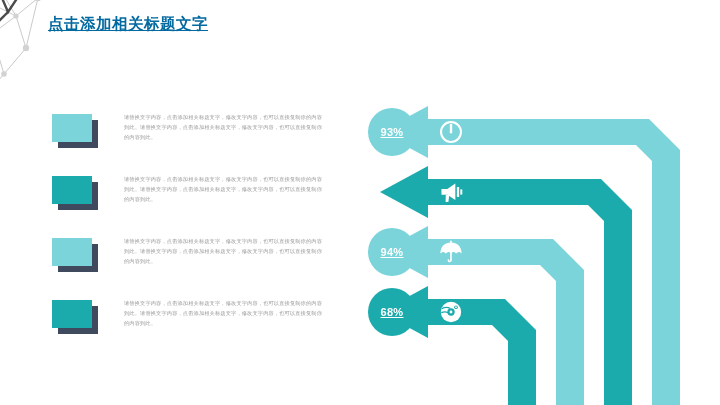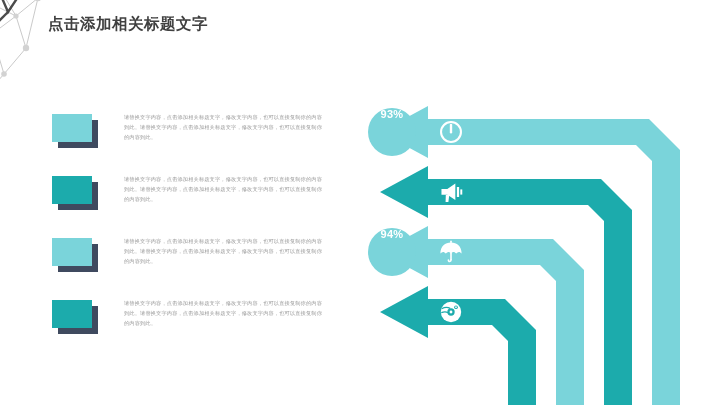--- a/index.html
+++ b/index.html
@@ -34,23 +34,24 @@
     pointer-events: none;
   }
 
   
   .title {
     position: absolute;
     left: 48px;
     top: 14px;
     font-size: 15.5px;
     font-weight: bold;
-    color: #404040;
+    color: #0369a1;
     letter-spacing: 0.5px;
     white-space: nowrap;
+    text-decoration: underline;
   }
 
   
   .left-list {
     position: absolute;
     left: 52px;
     top: 112px;
     width: 270px;
   }
   .list-item {
@@ -103,26 +104,27 @@
     position: absolute;
     left: 0;
     top: 0;
   }
   .pct-circle {
     position: absolute;
     width: 48px;
     height: 48px;
     border-radius: 50%;
     display: flex;
-    align-items: flex-start;
+    align-items: center;
     justify-content: center;
     color: #ffffff;
     font-size: 11px;
     font-weight: bold;
     letter-spacing: 0.3px;
+    text-decoration: underline;
   }
   .arrow-icon {
     position: absolute;
     width: 26px;
     height: 26px;
   }
 </style>
 </head>
 <body>
 
@@ -236,16 +238,19 @@
       <circle cx="16.6" cy="7.6" r="1.7" fill="#1cabac"></circle>
       <circle cx="16.6" cy="7.6" r="0.8" fill="#ffffff"></circle>
     </svg>
 
     <div class="pct-circle" id="circle0" style="left: 8px; top: 8px; background: rgb(122, 212, 218);">
       <span>93%</span>
     </div>
     <div class="pct-circle" id="circle2" style="left: 8px; top: 128px; background: rgb(122, 212, 218);">
       <span>94%</span>
     </div>
+    <div class="pct-circle" id="circle3" style="left: 8px; top: 188px; background: rgb(28, 171, 172);">
+      <span>68%</span>
+    </div>
 
   </div>
 
 </div>
 
 </body></html>

